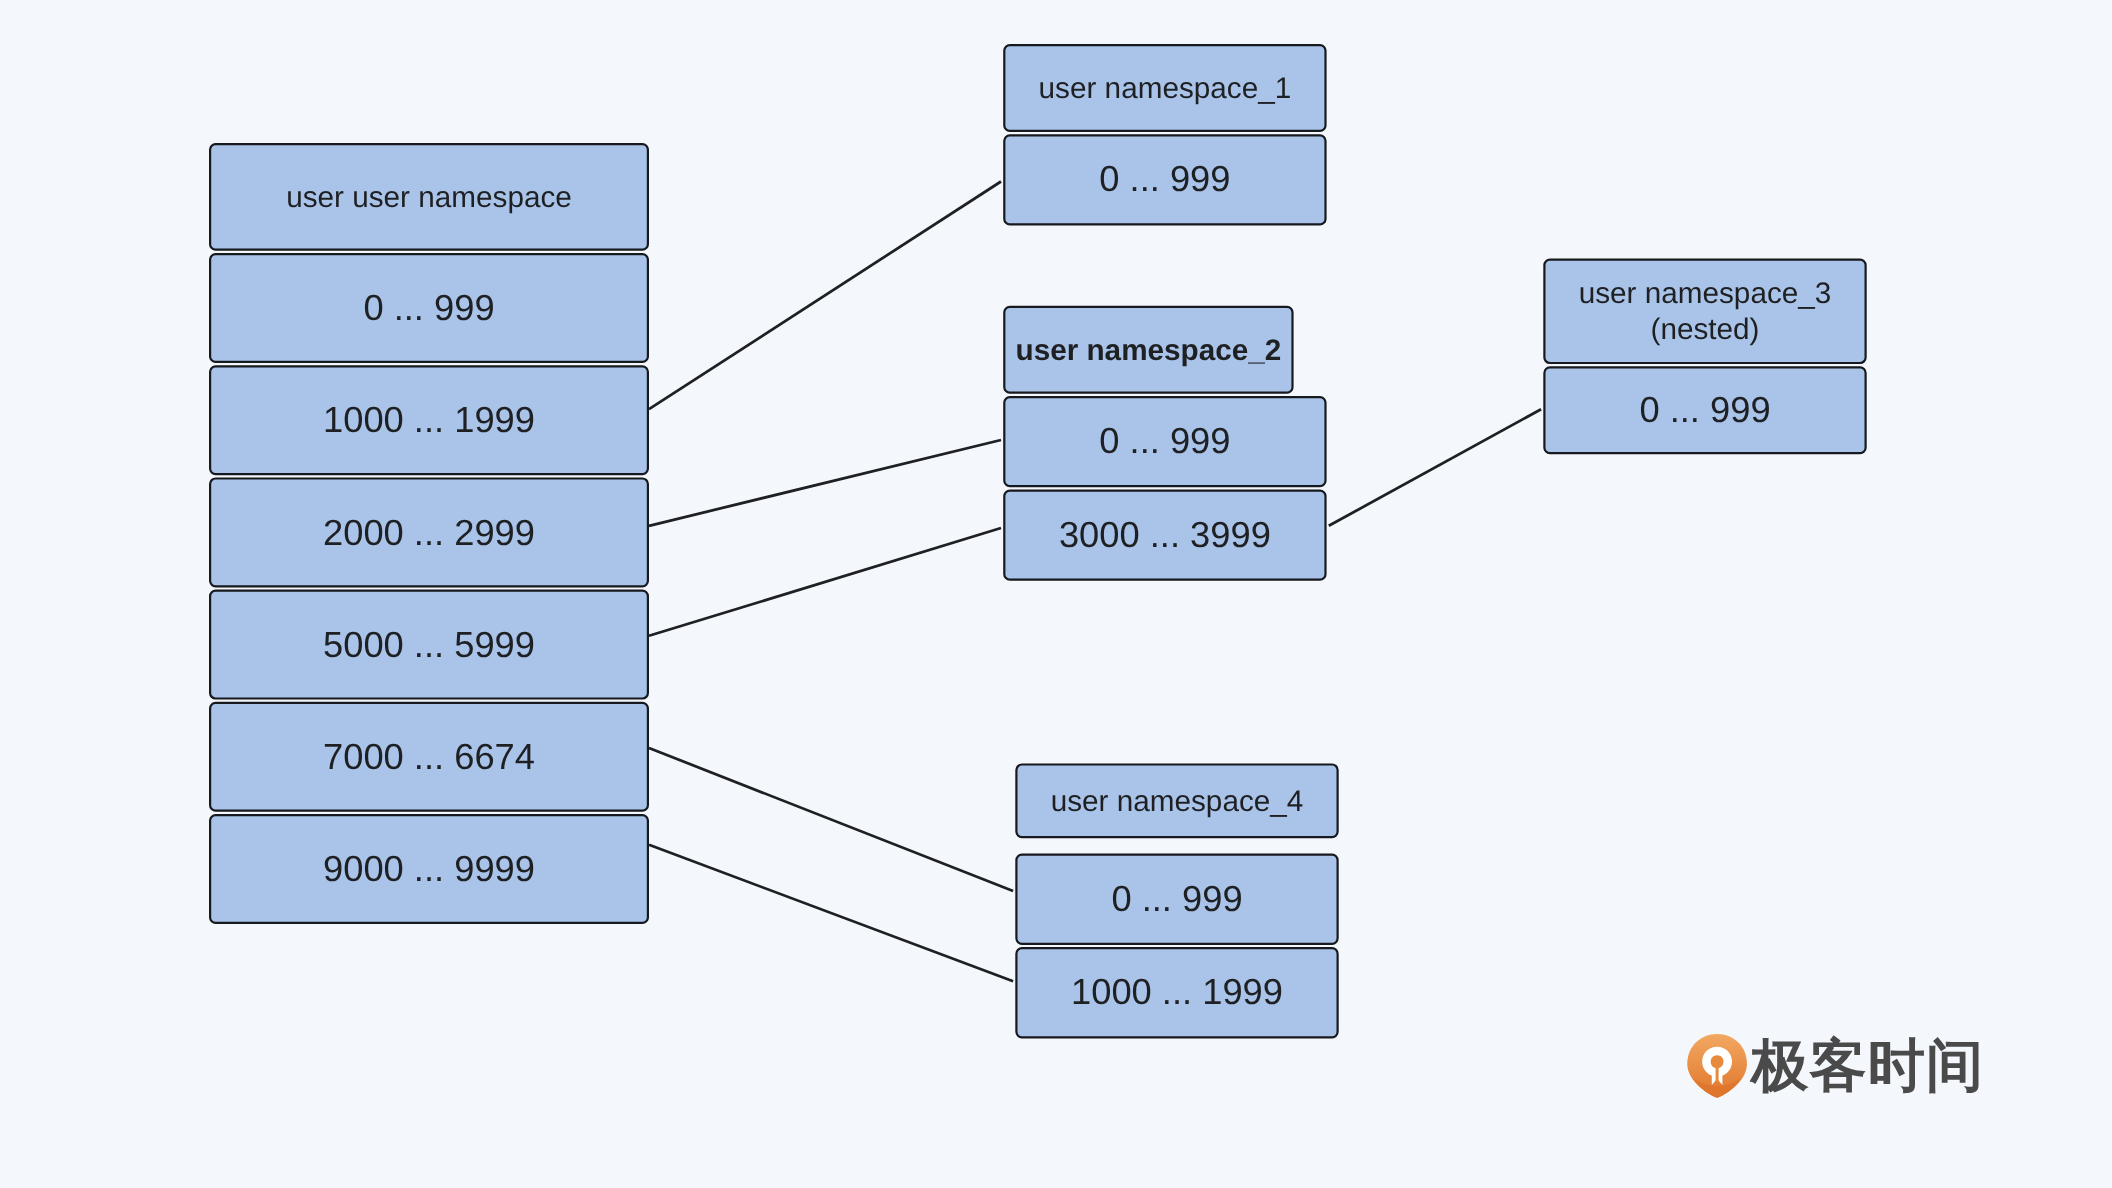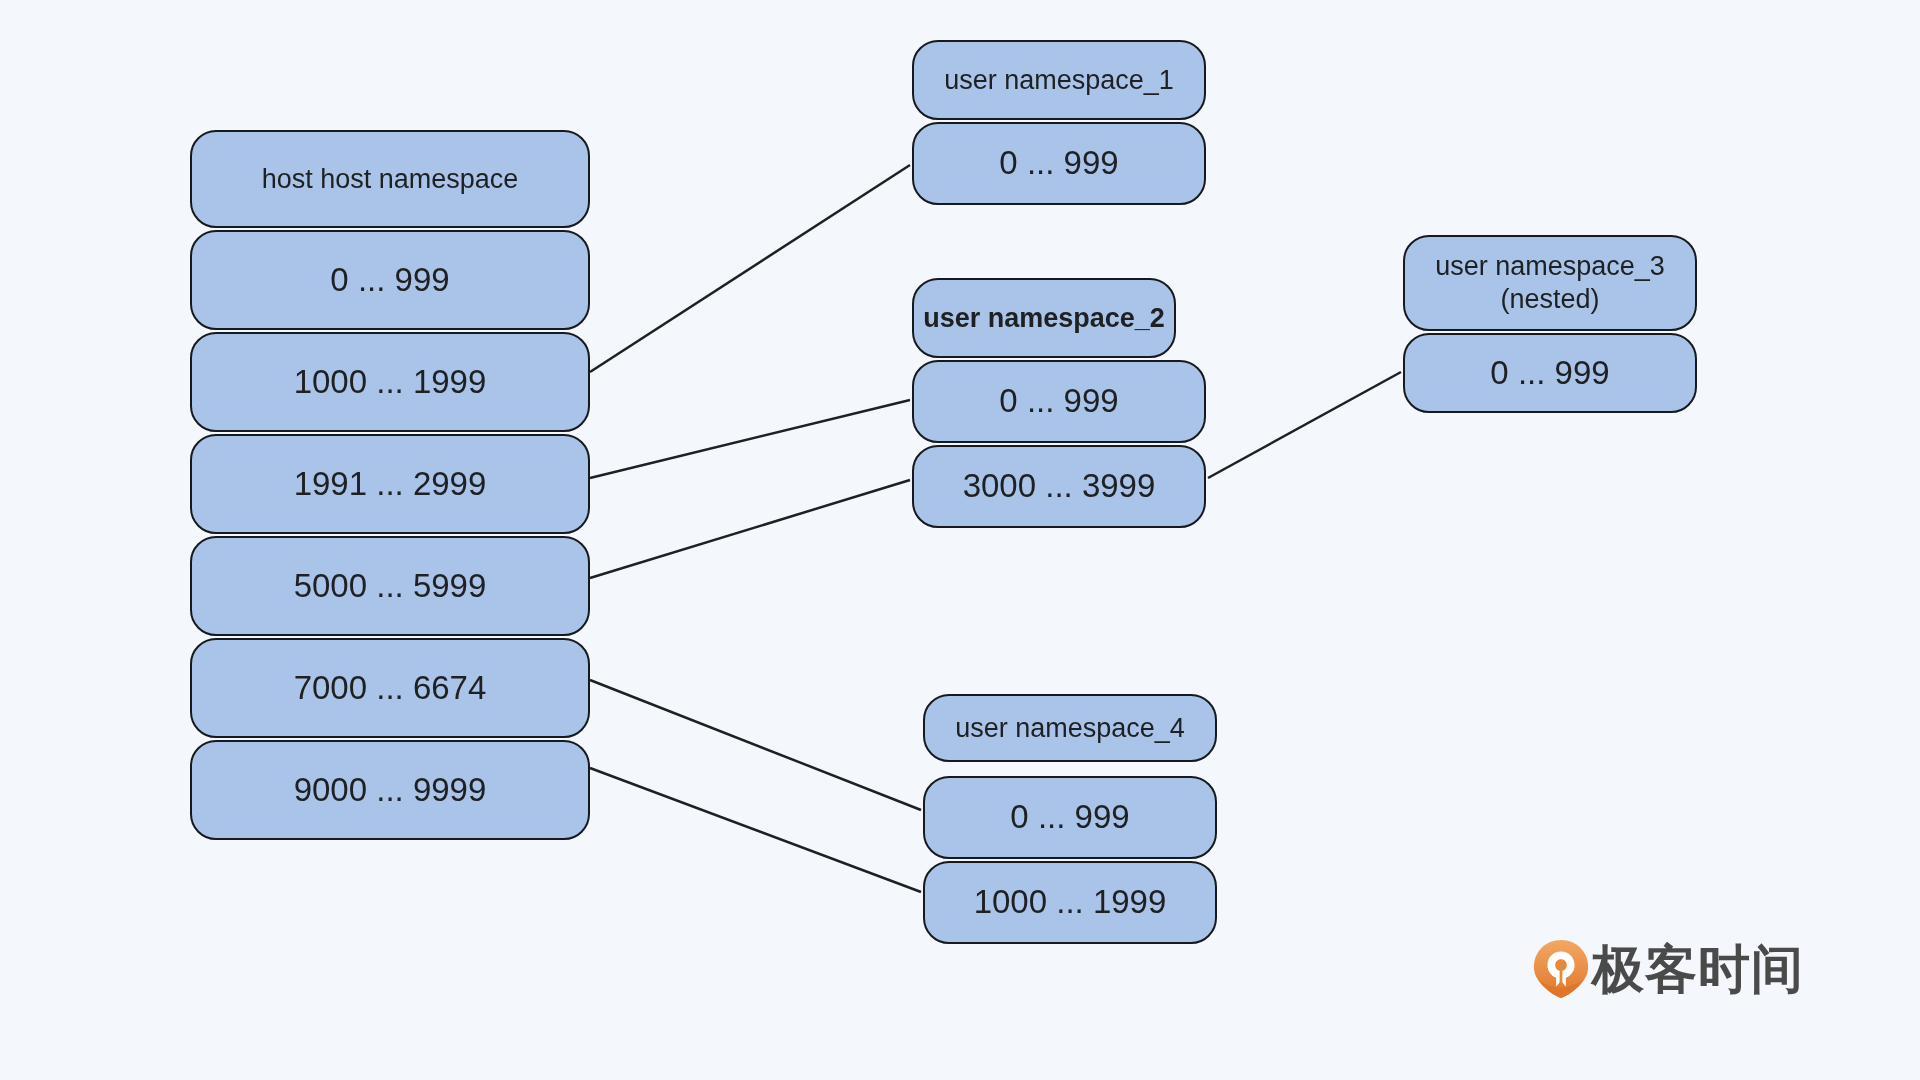--- a/index.html
+++ b/index.html
@@ -24,21 +24,21 @@
     pointer-events: none;
   }
   .ns-group {
     position: absolute;
   }
   .ns-box {
     position: absolute;
     box-sizing: border-box;
     background: #a9c4e8;
     border: 2.5px solid #16191d;
-    border-radius: 26px;
+    border-radius: 6px;
     display: flex;
     align-items: center;
     justify-content: center;
     text-align: center;
     color: #1e2023;
     line-height: 1.22;
     white-space: pre-line;
   }
   .ns-box.header {
     font-size: 27px;
@@ -84,24 +84,24 @@
       <line x1="590" y1="372" x2="910" y2="165" stroke="#1e2023" stroke-width="2.5"></line>
       <line x1="590" y1="478" x2="910" y2="400" stroke="#1e2023" stroke-width="2.5"></line>
       <line x1="590" y1="578" x2="910" y2="480" stroke="#1e2023" stroke-width="2.5"></line>
       <line x1="590" y1="680" x2="921" y2="810" stroke="#1e2023" stroke-width="2.5"></line>
       <line x1="590" y1="768" x2="921" y2="892" stroke="#1e2023" stroke-width="2.5"></line>
       <line x1="1208" y1="478" x2="1401" y2="372" stroke="#1e2023" stroke-width="2.5"></line>
     </svg>
 
   <div class="ns-group" id="host-group">
       <div class="ns-group" style="left: 0px; top: 0px;">
-        <div class="ns-box header host-header" style="left: 190px; top: 130px; width: 400px; height: 98px;">host host namespace</div>
+        <div class="ns-box header host-header" style="left: 190px; top: 130px; width: 400px; height: 98px;">user user namespace</div>
         <div class="ns-box slot host-slot" style="left: 190px; top: 230px; width: 400px; height: 100px;">0 ... 999</div>
         <div class="ns-box slot host-slot" style="left: 190px; top: 332px; width: 400px; height: 100px;">1000 ... 1999</div>
-        <div class="ns-box slot host-slot" style="left: 190px; top: 434px; width: 400px; height: 100px;">1991 ... 2999</div>
+        <div class="ns-box slot host-slot" style="left: 190px; top: 434px; width: 400px; height: 100px;">2000 ... 2999</div>
         <div class="ns-box slot host-slot" style="left: 190px; top: 536px; width: 400px; height: 100px;">5000 ... 5999</div>
         <div class="ns-box slot host-slot" style="left: 190px; top: 638px; width: 400px; height: 100px;">7000 ... 6674</div>
         <div class="ns-box slot host-slot" style="left: 190px; top: 740px; width: 400px; height: 100px;">9000 ... 9999</div>
       </div>
     </div>
 
   <div class="ns-group" id="ns-groups">
       <div class="ns-group" style="left: 0px; top: 0px;">
         <div class="ns-box header" style="left: 912px; top: 40px; width: 294px; height: 80px;">user namespace_1</div>
         <div class="ns-box slot" style="left: 912px; top: 122px; width: 294px; height: 83px;">0 ... 999</div>

